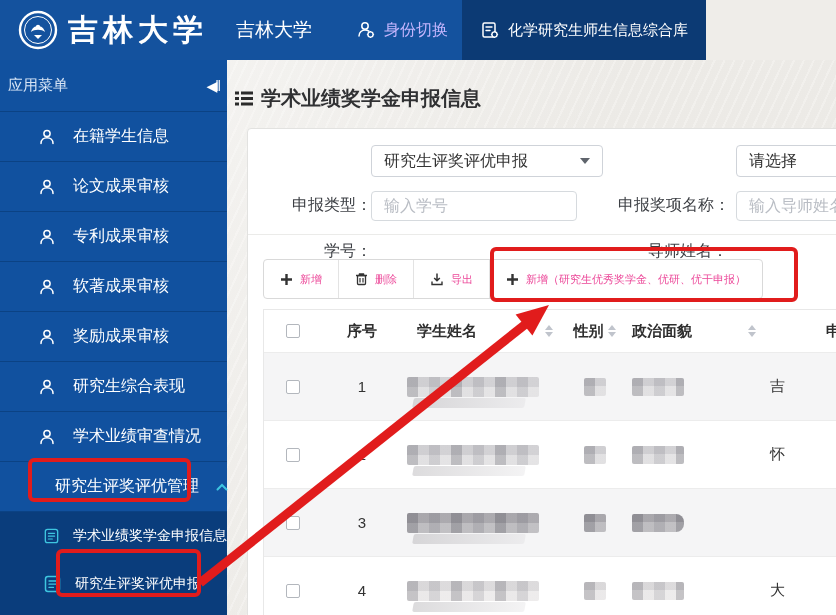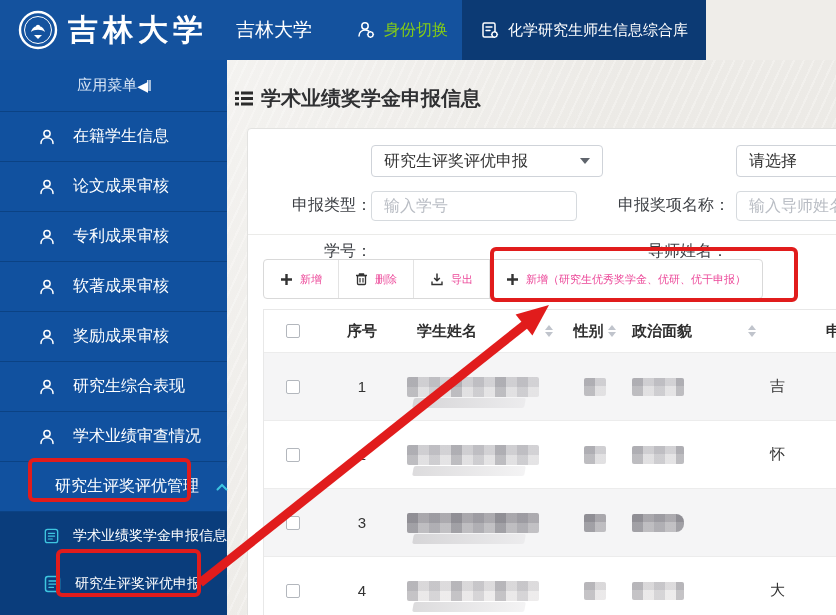--- a/index.html
+++ b/index.html
@@ -14,32 +14,32 @@
     background:#14529e;display:flex;align-items:center;z-index:5;
   }
   .logo-seal{margin-left:18px;flex:0 0 auto;}
   .univ-name{
     color:#fff;font-size:30px;font-weight:bold;margin-left:10px;
     font-family:"DejaVu Serif","Liberation Serif",serif;
     letter-spacing:5px;white-space:nowrap;
   }
   .tb-divider{width:1px;height:26px;background:rgba(255,255,255,.55);margin:0 14px;}
   .platform-name{color:#fff;font-size:19px;white-space:nowrap;}
-  .identity{display:flex;align-items:center;gap:8px;color:#84cc16;font-size:16px;margin-left:44px;cursor:pointer;white-space:nowrap;}
+  .identity{display:flex;align-items:center;gap:8px;color:#c4b5fd;font-size:16px;margin-left:44px;cursor:pointer;white-space:nowrap;}
   .app-tab{
     display:flex;align-items:center;gap:8px;color:#fff;font-size:15px;
     background:#0c3a74;height:60px;padding:0 18px;margin-left:14px;cursor:pointer;white-space:nowrap;
   }
   
   .sidebar{
     position:absolute;left:0;top:60px;width:227px;height:555px;
     background:#11519f;z-index:5;
   }
   .sb-header{
-    height:51px;display:flex;align-items:center;justify-content:center;
+    height:51px;display:flex;align-items:center;justify-content:space-between;
     padding:0 8px;color:#d6e4f5;font-size:15px;
   }
   .sb-collapse{color:#fff;font-size:14px;cursor:pointer;letter-spacing:-2px;}
   .sb-item{
     height:49px;display:flex;align-items:center;gap:17px;
     padding-left:38px;border-top:1px solid #0b4284;cursor:pointer;
   }
   .sb-item .lbl{color:#fff;font-size:16px;white-space:nowrap;}
   .sb-chevron{margin-left:auto;margin-right:16px;display:flex;}
   .submenu{background:#0a3d7c;border-top:1px solid #0b4284;height:111px;}

